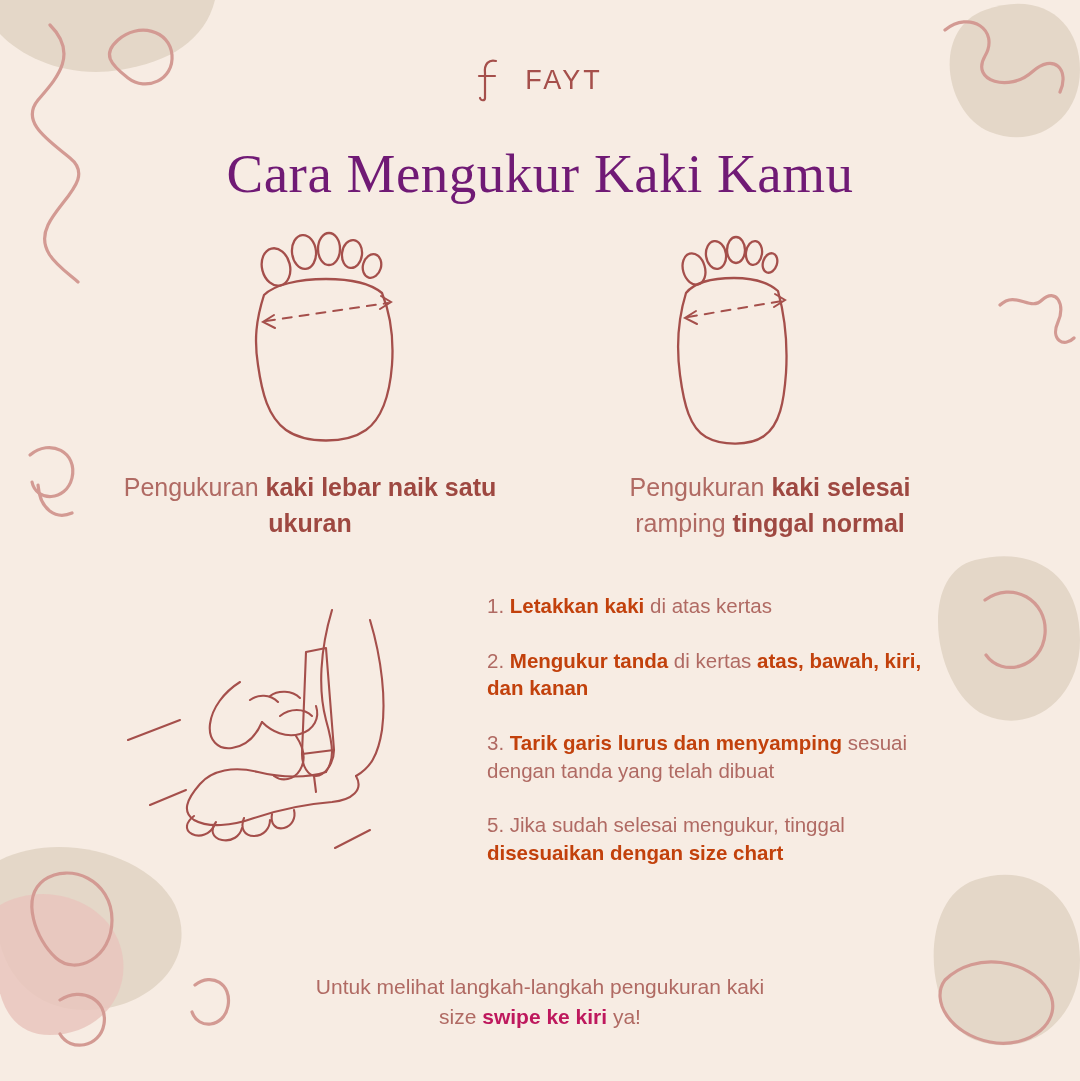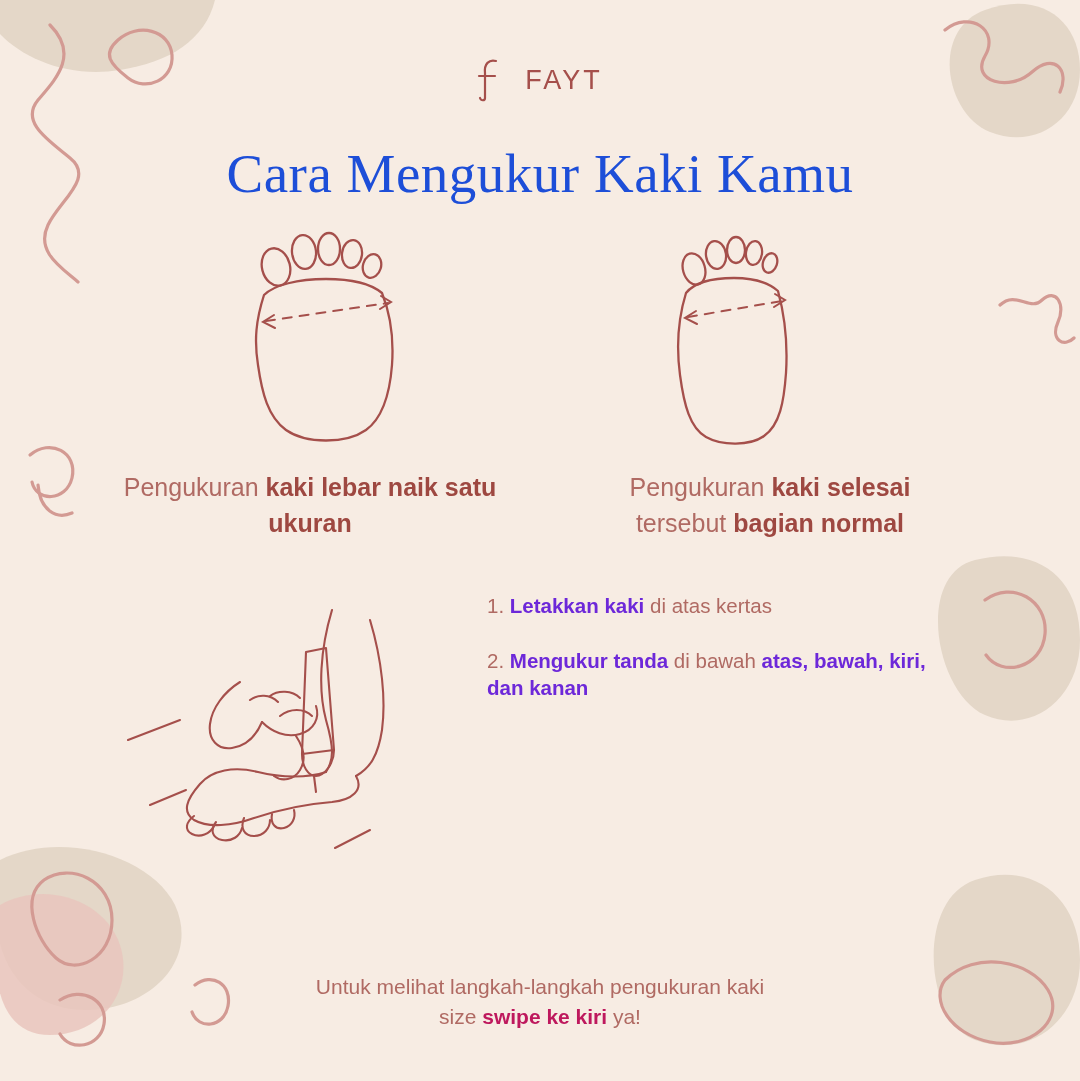--- a/index.html
+++ b/index.html
@@ -63,21 +63,21 @@
   
   .page-title {
     position: absolute;
     top: 142px;
     left: 0;
     width: 1080px;
     text-align: center;
     font-family: "Liberation Serif", serif;
     font-size: 55px;
     letter-spacing: 0.5px;
-    color: #1d4ed8;
+    color: #701a75;
     font-weight: 400;
   }
 
   
   .feet-row {
     position: absolute;
     top: 225px;
     left: 0;
     width: 1080px;
     display: flex;
@@ -129,21 +129,21 @@
     width: 470px;
   }
   .step {
     font-size: 20.5px;
     line-height: 1.35;
     color: #b06a63;
     margin-bottom: 27px;
   }
   .step:last-child { margin-bottom: 0; }
   .step b {
-    color: #6d28d9;
+    color: #c2410c;
     font-weight: 700;
   }
 
   
   .footer-note {
     position: absolute;
     top: 972px;
     left: 0;
     width: 1080px;
     text-align: center;
@@ -252,21 +252,21 @@
           </g>
         </svg>
       </span>
     </div>
 
     <div class="captions">
       <div class="caption caption-left">
         <span>Pengukuran </span><b>kaki lebar</b><span> </span><b>naik satu ukuran</b>
       </div>
       <div class="caption caption-right">
-        <span>Pengukuran </span><b>kaki selesai</b><br><span>tersebut </span><b>bagian normal</b>
+        <span>Pengukuran </span><b>kaki selesai</b><br><span>ramping </span><b>tinggal normal</b>
       </div>
     </div>
 
     <span class="hand-illustration">
       <svg viewBox="0 0 330 280" width="330" height="280" xmlns="http://www.w3.org/2000/svg">
         <g fill="none" stroke="#a54f4b" stroke-width="2.1" stroke-linecap="round" stroke-linejoin="round">
 
           <path d="M8,150 L60,130"></path>
           <path d="M30,215 L66,200"></path>
           <path d="M215,258 L250,240"></path>
@@ -301,25 +301,32 @@
 
     <div class="steps">
 
       <div class="step">
         <span>1.</span>
         <b>Letakkan kaki</b><span> di atas kertas</span>
       </div>
 
       <div class="step">
         <span>2.</span>
-        <b>Mengukur tanda</b><span> di bawah </span><b>atas, bawah, kiri, dan kanan</b>
-      </div>
-
-
-
+        <b>Mengukur tanda</b><span> di kertas </span><b>atas, bawah, kiri, dan kanan</b>
+      </div>
+
+      <div class="step">
+        <span>3.</span>
+        <b>Tarik garis lurus dan menyamping</b><span> sesuai dengan tanda yang telah dibuat</span>
+      </div>
+
+
+      <div class="step">
+        <span>5.</span><span> Jika sudah selesai mengukur, tinggal </span><b>disesuaikan dengan size chart</b>
+      </div>
     </div>
 
     <div class="footer-note">
       <span>Untuk melihat langkah-langkah pengukuran kaki</span><br>
       <span>size </span><b>swipe ke kiri</b><span> ya!</span>
     </div>
 
   </div>
 </div>
 

